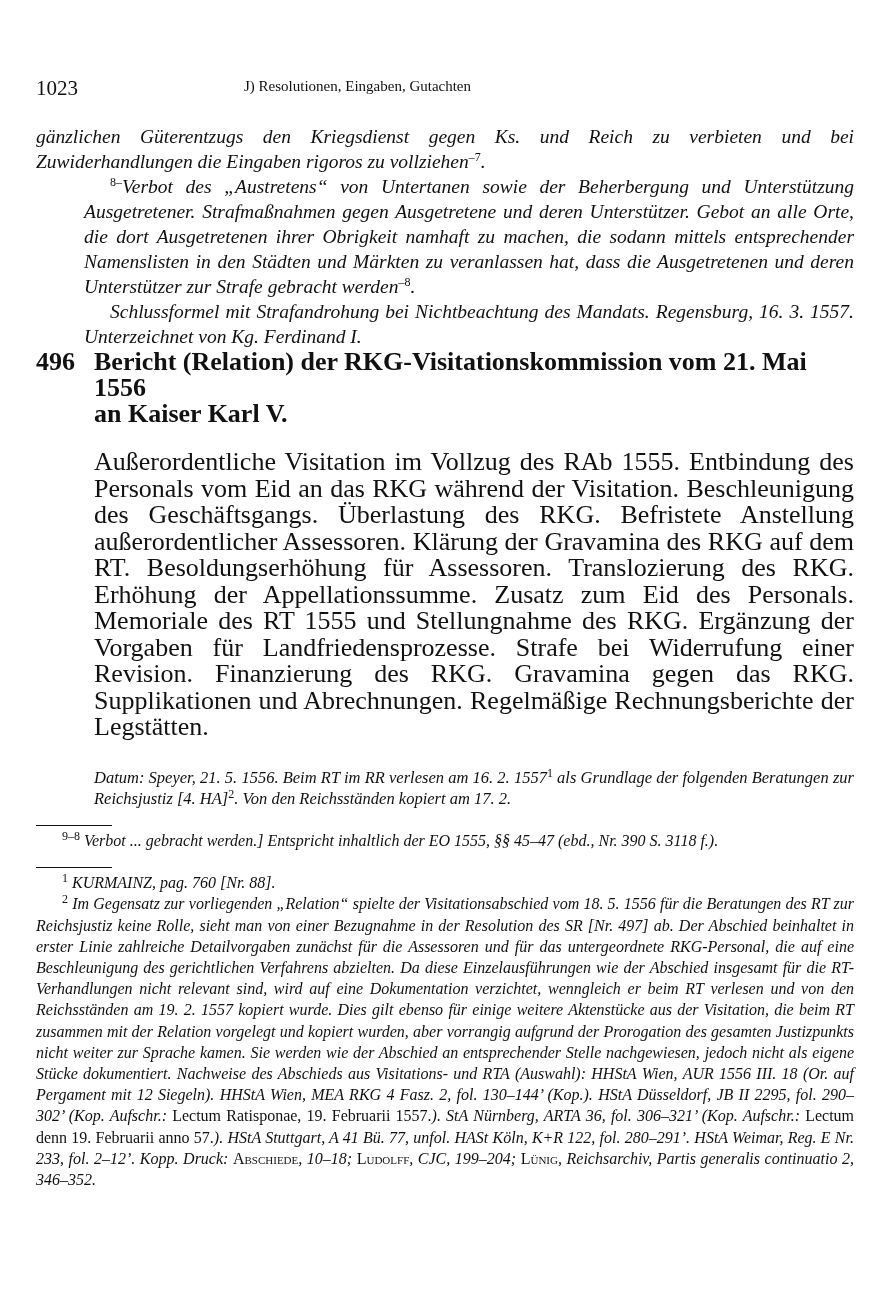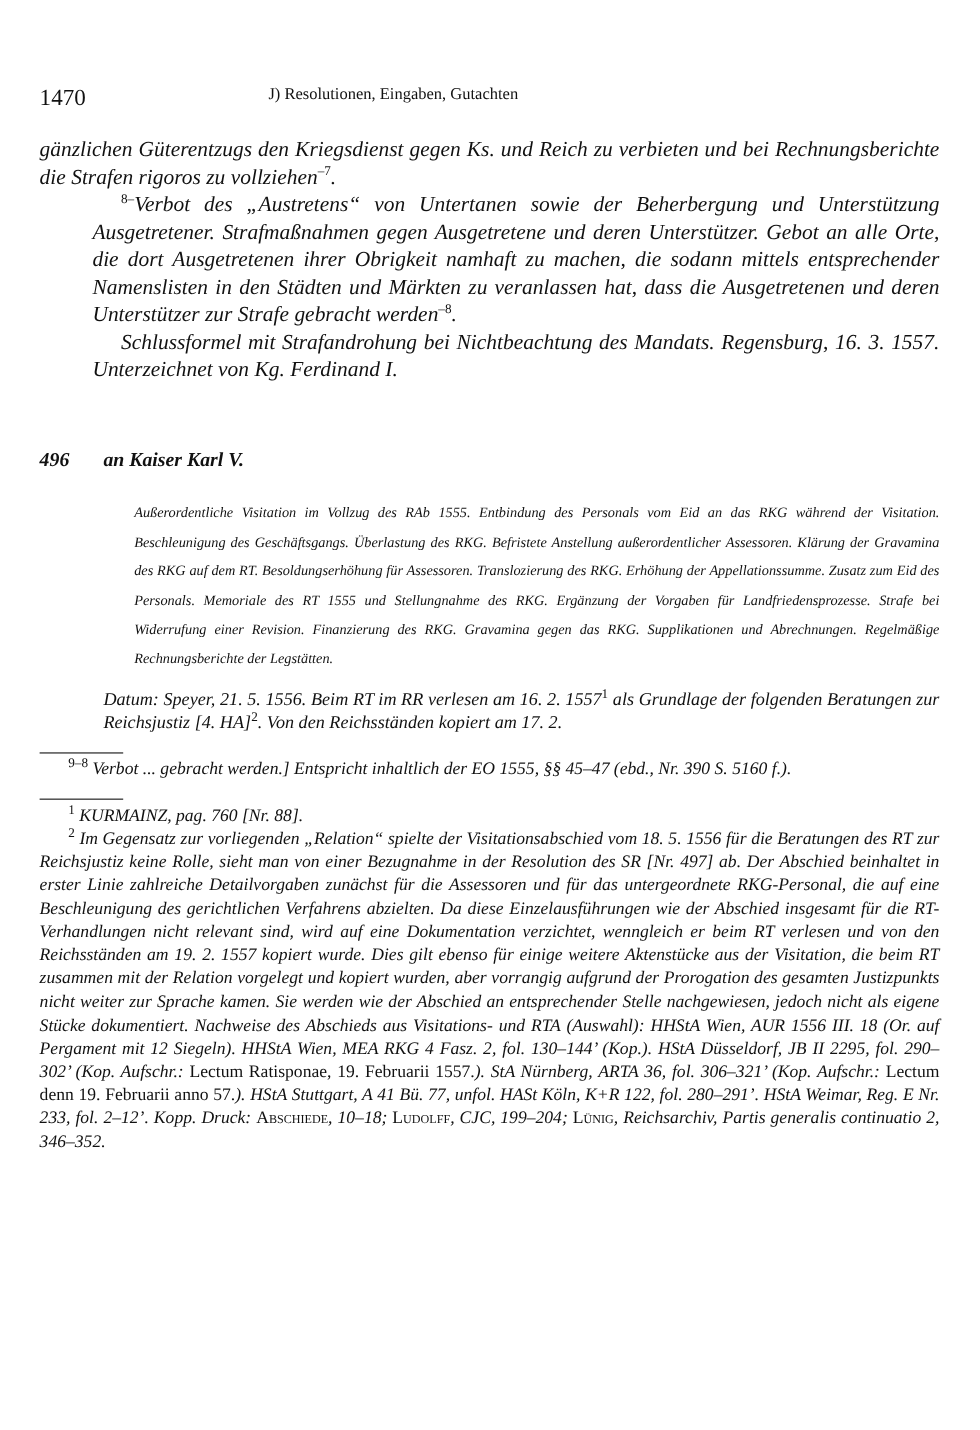--- a/index.html
+++ b/index.html
@@ -6,59 +6,60 @@
   body { width: 891px; height: 1300px; position: relative; overflow: hidden;
          font-family: "Liberation Serif", "DejaVu Serif", serif; color: #111; }
   .page { position: absolute; left: 36px; top: 76px; width: 818px; }
   .running-head { position: relative; height: 30px; font-size: 20px; }
   .page-num { position: absolute; left: 0; top: 0; font-size: 21px; }
   .running-title { position: absolute; left: 208px; top: 2px; font-size: 15px; }
   .body-text { font-style: italic; font-size: 19.5px; line-height: 25px; text-align: justify; margin: 0; }
   .indent { text-indent: 26px; margin-left: 48px; }
   .top-block { margin-top: 18px; }
   .sup { font-size: 12px; vertical-align: super; line-height: 0; font-style: normal; }
-  .doc-heading { margin-top: 56px; position: relative; font-weight: bold; font-size: 18px; line-height: 26px; font-style: italic; }
+  .doc-heading { position: relative; font-weight: bold; font-size: 26px; line-height: 26px; }
   .doc-num { position: absolute; left: 0; top: 0; }
   .doc-title { margin-left: 58px; }
-  .regest { margin-left: 86px; margin-top: 22px; font-style: italic; font-size: 13px; line-height: 26.5px; text-align: justify; }
+  .regest { margin-left: 58px; margin-top: 22px; font-size: 26px; line-height: 26.5px; text-align: justify; }
   .datum { margin-left: 58px; margin-top: 12px; font-style: italic; font-size: 16.5px; line-height: 21px; text-align: justify; }
   .fn-rule { width: 76px; border-top: 1px solid #111; margin-top: 14px; }
   .fn { font-style: italic; font-size: 16px; line-height: 21.2px; text-align: justify; margin: 0; }
   .fn-first { margin-top: 4px; }
   .rule2 { margin-top: 16px; }
   .roman { font-style: normal; }
   .sc { font-style: normal; font-variant: small-caps; }
 </style>
 </head>
 <body>
 
 <div class="page">
 
   <div class="running-head">
-    <span class="page-num">1470</span>
+    <span class="page-num">1023</span>
     <span class="running-title">J) Resolutionen, Eingaben, Gutachten</span>
   </div>
 
   <div class="top-block">
-    <p class="body-text"><span>gänzlichen Güterentzugs den Kriegsdienst gegen Ks. und Reich zu verbieten und bei Rechnungsberichte die Strafen rigoros zu vollziehen</span><span class="sup">–7</span>.</p>
+    <p class="body-text"><span>gänzlichen Güterentzugs den Kriegsdienst gegen Ks. und Reich zu verbieten und bei Zuwiderhandlungen die Eingaben rigoros zu vollziehen</span><span class="sup">–7</span>.</p>
     <p class="body-text indent"><span class="sup">8–</span><span>Verbot des „Austretens“ von Untertanen sowie der Beherbergung und Unterstützung Ausgetretener. Strafmaßnahmen gegen Ausgetretene und deren Unterstützer. Gebot an alle Orte, die dort Ausgetretenen ihrer Obrigkeit namhaft zu machen, die sodann mittels entsprechender Namenslisten in den Städten und Märkten zu veranlassen hat, dass die Ausgetretenen und deren Unterstützer zur Strafe gebracht werden</span><span class="sup">–8</span>.</p>
     <p class="body-text indent">Schlussformel mit Strafandrohung bei Nichtbeachtung des Mandats. Regensburg, 16. 3. 1557. Unterzeichnet von Kg. Ferdinand I.</p>
   </div>
 
   <div class="doc-heading">
     <span class="doc-num">496</span>
     <div class="doc-title">
+      <div>Bericht (Relation) der RKG-Visitationskommission vom 21. Mai 1556</div>
       <div>an Kaiser Karl V.</div>
     </div>
   </div>
 
   <p class="regest">Außerordentliche Visitation im Vollzug des RAb 1555. Entbindung des Personals vom Eid an das RKG während der Visitation. Beschleunigung des Geschäftsgangs. Überlastung des RKG. Befristete Anstellung außerordentlicher Assessoren. Klärung der Gravamina des RKG auf dem RT. Besoldungserhöhung für Assessoren. Translozierung des RKG. Erhöhung der Appellationssumme. Zusatz zum Eid des Personals. Memoriale des RT 1555 und Stellungnahme des RKG. Ergänzung der Vorgaben für Landfriedensprozesse. Strafe bei Widerrufung einer Revision. Finanzierung des RKG. Gravamina gegen das RKG. Supplikationen und Abrechnungen. Regelmäßige Rechnungsberichte der Legstätten.</p>
 
   <p class="datum"><span>Datum: Speyer, 21. 5. 1556. Beim RT im RR verlesen am 16. 2. 1557</span><span class="sup">1</span><span> als Grundlage der folgenden Beratungen zur Reichsjustiz [4. HA]</span><span class="sup">2</span><span>. Von den Reichsständen kopiert am 17. 2.</span></p>
 
   <div class="fn-rule"></div>
-  <p class="fn fn-first indent"><span class="sup">9–8</span> <span>Verbot ... gebracht werden.] Entspricht inhaltlich der EO 1555, §§ 45–47 (ebd., Nr. 390 S. 5160 f.).</span></p>
+  <p class="fn fn-first indent"><span class="sup">9–8</span> <span>Verbot ... gebracht werden.] Entspricht inhaltlich der EO 1555, §§ 45–47 (ebd., Nr. 390 S. 3118 f.).</span></p>
 
   <div class="fn-rule rule2"></div>
   <p class="fn fn-first indent"><span class="sup">1</span> <span>KURMAINZ, pag. 760 [Nr. 88].</span></p>
   <p class="fn indent"><span class="sup">2</span> <span>Im Gegensatz zur vorliegenden „Relation“ spielte der Visitationsabschied vom 18. 5. 1556 für die Beratungen des RT zur Reichsjustiz keine Rolle, sieht man von einer Bezugnahme in der Resolution des SR [Nr. 497] ab. Der Abschied beinhaltet in erster Linie zahlreiche Detailvorgaben zunächst für die Assessoren und für das untergeordnete RKG-Personal, die auf eine Beschleunigung des gerichtlichen Verfahrens abzielten. Da diese Einzelausführungen wie der Abschied insgesamt für die RT-Verhandlungen nicht relevant sind, wird auf eine Dokumentation verzichtet, wenngleich er beim RT verlesen und von den Reichsständen am 19. 2. 1557 kopiert wurde. Dies gilt ebenso für einige weitere Aktenstücke aus der Visitation, die beim RT zusammen mit der Relation vorgelegt und kopiert wurden, aber vorrangig aufgrund der Prorogation des gesamten Justizpunkts nicht weiter zur Sprache kamen. Sie werden wie der Abschied an entsprechender Stelle nachgewiesen, jedoch nicht als eigene Stücke dokumentiert. Nachweise des Abschieds aus Visitations- und RTA (Auswahl): HHStA Wien, AUR 1556 III. 18 (Or. auf Pergament mit 12 Siegeln). HHStA Wien, MEA RKG 4 Fasz. 2, fol. 130–144’ (Kop.). HStA Düsseldorf, JB II 2295, fol. 290–302’ (Kop. Aufschr.: </span><span class="roman">Lectum Ratisponae, 19. Februarii 1557.</span><span>). StA Nürnberg, ARTA 36, fol. 306–321’ (Kop. Aufschr.: </span><span class="roman">Lectum denn 19. Februarii anno 57.</span><span>). HStA Stuttgart, A 41 Bü. 77, unfol. HASt Köln, K+R 122, fol. 280–291’. HStA Weimar, Reg. E Nr. 233, fol. 2–12’. Kopp. Druck: </span><span class="sc">Abschiede</span><span>, 10–18; </span><span class="sc">Ludolff</span><span>, CJC, 199–204; </span><span class="sc">Lünig</span><span>, Reichsarchiv, Partis generalis continuatio 2, 346–352.</span></p>
 
 </div>
 
 </body></html>

